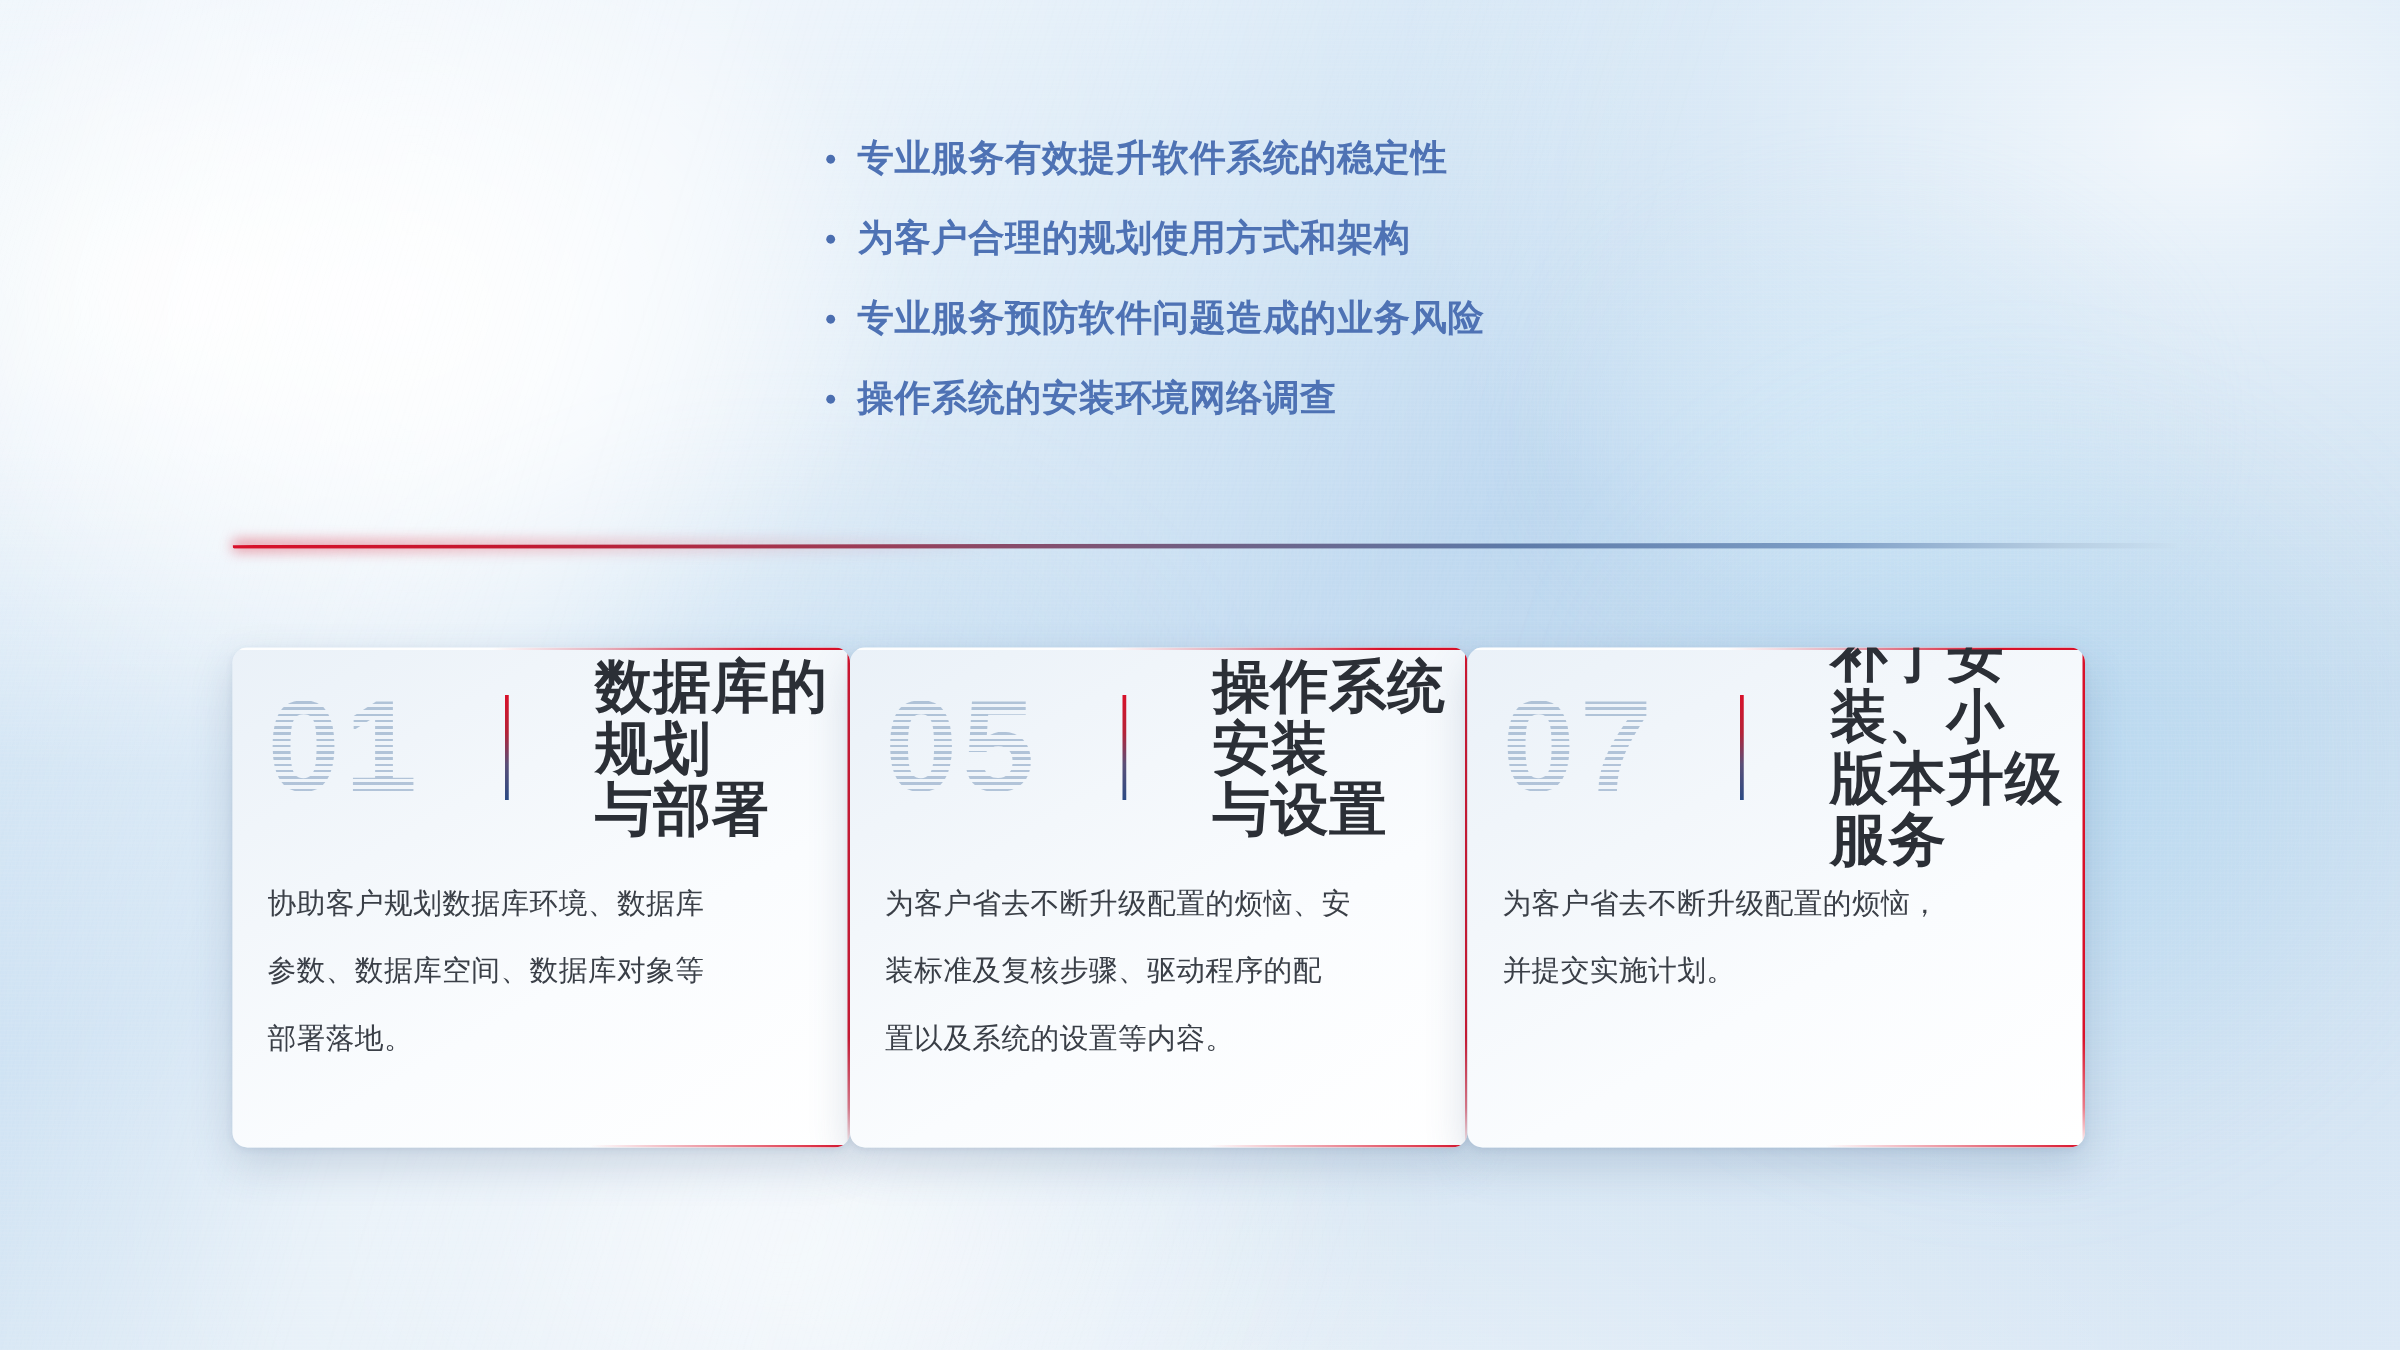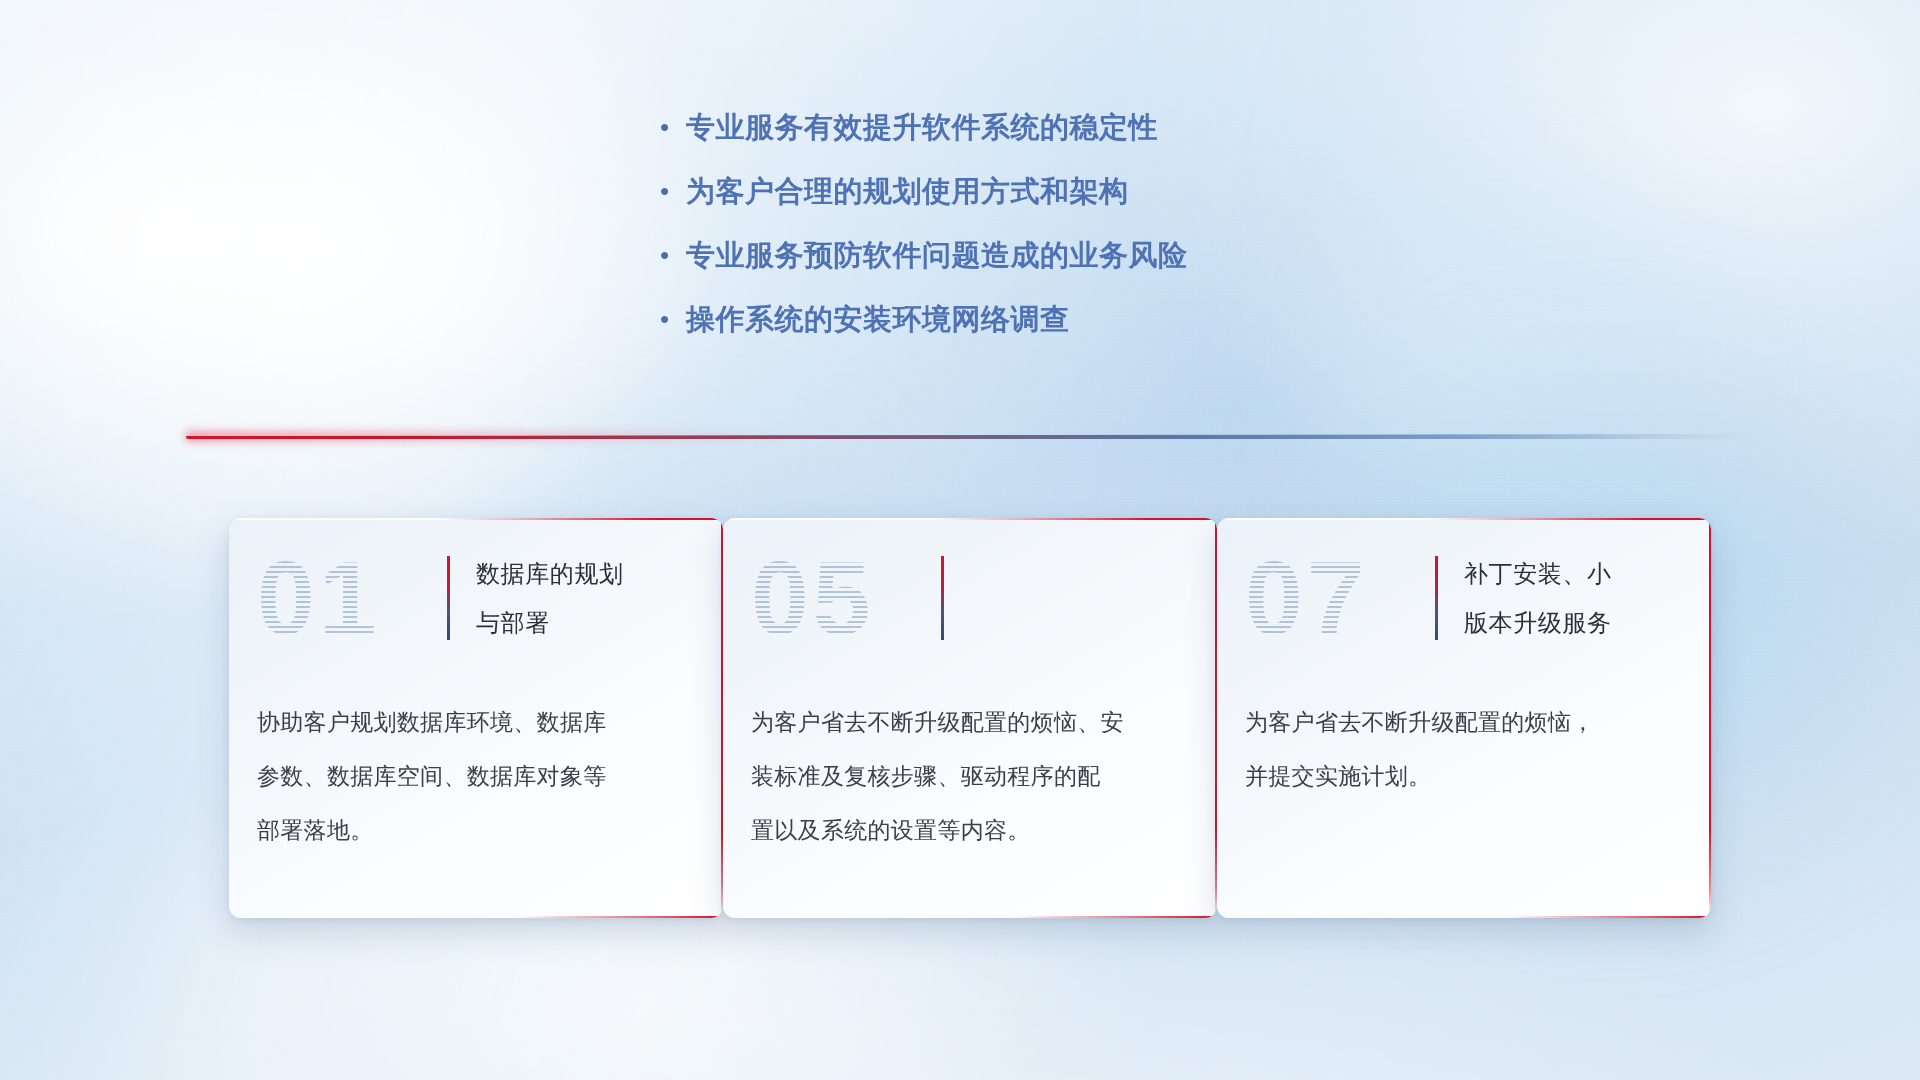--- a/index.html
+++ b/index.html
@@ -142,21 +142,21 @@
     filter: blur(5px);
   }
 
   
   .cards {
     position: absolute;
     left: 186px;
     top: 518px;
     width: 1568px;
     display: flex;
-    justify-content: center;
+    justify-content: flex-start;
   }
   .card {
     position: relative;
     width: 494px;
     height: 400px;
     border-radius: 12px;
     background: linear-gradient(150deg, #eaf1f8 0%, #f3f7fb 34%, #fafcfe 62%, #ffffff 100%);
     box-shadow: 0 14px 34px rgba(60,90,130,0.20), 0 2px 6px rgba(60,90,130,0.10);
     overflow: hidden;
   }
@@ -213,25 +213,26 @@
   }
   .card-sep {
     width: 3px;
     flex: 0 0 3px;
     height: 84px;
     margin: 0 26px 0 0;
     background: linear-gradient(180deg, #d8112a 0%, #b42338 36%, #5a4f78 66%, #2b4a84 100%);
   }
   .card-title {
     color: #2b2f36;
-    font-size: 24px;
+    font-size: 46px;
     line-height: 49px;
-    font-weight: 400;
+    font-weight: 700;
     letter-spacing: .6px;
     white-space: pre-line;
+    margin-left: 43px;
   }
   .card-body {
     padding: 18px 34px 0 28px;
     color: #3a3f47;
     font-size: 23px;
     line-height: 54px;
     letter-spacing: .3px;
     white-space: pre-line;
     font-family: Liberation Serif, serif;
   }
@@ -296,20 +297,22 @@
 部署落地。</div>
     </div>
 
     <div class="card">
       <div class="card-edge-top"></div>
       <div class="card-edge-right"></div>
       <div class="card-edge-bottom"></div>
       <div class="card-head">
         <div class="card-number">05</div>
         <div class="card-sep"></div>
+        <div class="card-title">操作系统安装
+与设置</div>
       </div>
       <div class="card-body">为客户省去不断升级配置的烦恼、安
 装标准及复核步骤、驱动程序的配
 置以及系统的设置等内容。</div>
     </div>
 
     <div class="card">
       <div class="card-edge-top"></div>
       <div class="card-edge-right"></div>
       <div class="card-edge-bottom"></div>

